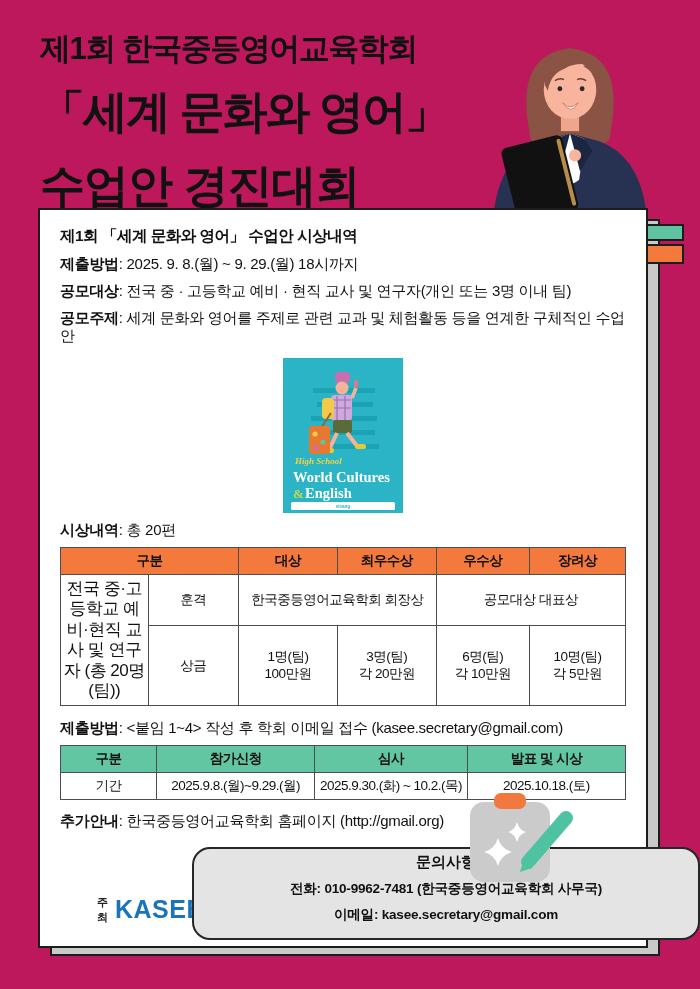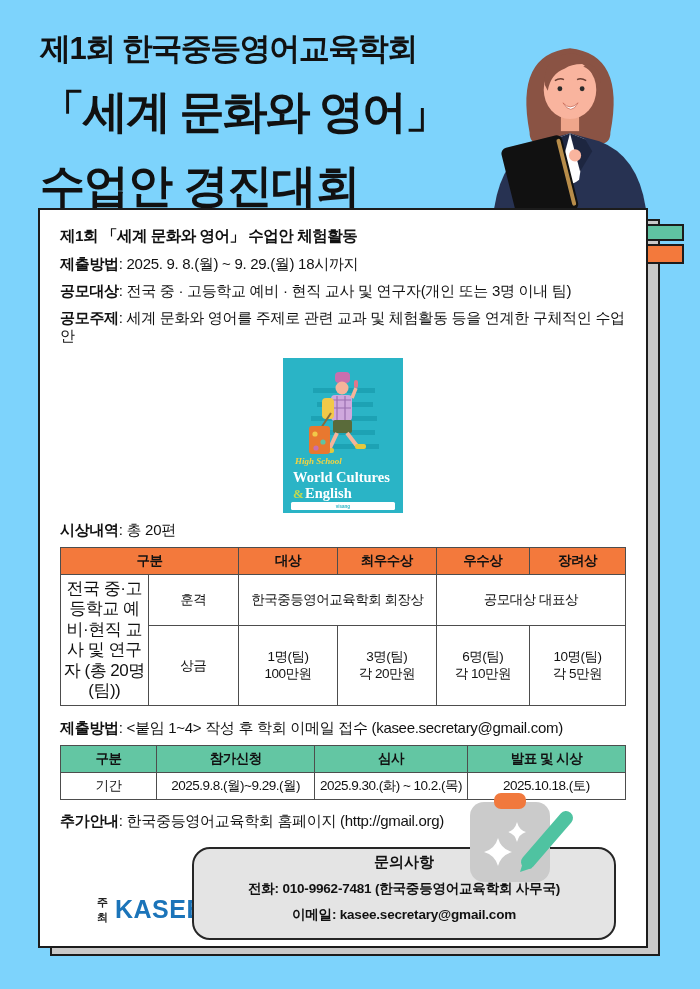--- a/index.html
+++ b/index.html
@@ -1,17 +1,17 @@
 <!DOCTYPE html>
 <html><head>
 <meta charset="utf-8">
 <style>
   * { margin:0; padding:0; box-sizing:border-box; }
   body { background:#d8e2df; font-family:"Liberation Sans", sans-serif; }
-  .poster { position:relative; width:700px; height:989px; background:#7dd3fc; overflow:hidden;
+  .poster { position:relative; width:700px; height:989px; background:#be185d; overflow:hidden;
             font-family:"Liberation Sans", sans-serif; color:#111; margin:0 auto; }
 
   
   .title-block { position:absolute; left:40px; top:28px; z-index:3; }
   .t1 { font-size:31px; font-weight:800; letter-spacing:-1.5px; }
   .t2 { font-size:45px; font-weight:800; letter-spacing:-2px; margin-top:12px; }
   .t3 { font-size:45px; font-weight:800; letter-spacing:-1px; margin-top:14px; }
 
   
   .woman { position:absolute; left:474px; top:26px; width:192px; height:182px; z-index:1; }
@@ -39,21 +39,21 @@
   .award-table, .sched-table { width:100%; border-collapse:collapse; text-align:center;
         font-size:13.5px; letter-spacing:-0.5px; margin-top:7px; }
   .award-table th, .award-table td, .sched-table th, .sched-table td {
         border:1.5px solid #4d4d4d; padding:4px 2px; vertical-align:middle; }
   .award-table th { background:#f3793c; font-weight:bold; }
   .sched-table th { background:#63c6a3; font-weight:bold; }
   .group-cell { font-size:17px; line-height:1.2; padding:2px 4px; }
   .two-line span { display:block; line-height:1.25; }
 
   
-  .inquiry { position:relative; width:424px; margin:16px 0 0 132px; background:#e4e4e4;
+  .inquiry { position:relative; width:508px; margin:16px 0 0 132px; background:#e4e4e4;
              border:2px solid #262626; border-radius:18px; text-align:center;
              padding:4px 10px 14px 10px; z-index:1; }
   .inquiry-title { font-size:15px; font-weight:bold; }
   .inquiry-line { font-size:13.5px; font-weight:bold; margin-top:8px; letter-spacing:-0.2px; }
   .clipboard { position:absolute; left:424px; top:578px; width:122px; height:102px; z-index:5; }
 
   
   .footer { position:absolute; left:2px; right:2px; bottom:16px; display:flex;
             justify-content:space-between; align-items:center; padding:0 44px 0 55px; }
   .f-group { display:flex; align-items:center; gap:7px; }
@@ -103,21 +103,21 @@
     </g>
     <circle cx="100" cy="128" r="6" fill="#f9b49e"></circle>
   </svg>
 
   <div class="shadow-box"></div>
   <div class="tab tab-teal"></div>
   <div class="tab tab-orange"></div>
 
   <div class="main-box">
 
-    <div class="intro-heading">제1회 「세계 문화와 영어」 수업안 체험활동</div>
+    <div class="intro-heading">제1회 「세계 문화와 영어」 수업안 시상내역</div>
 
     <div class="info-line">
       <span class="info-label">제출방법</span><span>:  2025. 9. 8.(월) ~ 9. 29.(월) 18시까지</span>
     </div>
     <div class="info-line">
       <span class="info-label">공모대상</span><span>: 전국 중 · 고등학교 예비 · 현직 교사 및 연구자(개인 또는 3명 이내 팀)</span>
     </div>
     <div class="info-line">
       <span class="info-label">공모주제</span><span>: 세계 문화와 영어를 주제로 관련 교과 및 체험활동 등을 연계한 구체적인 수업안</span>
     </div>

